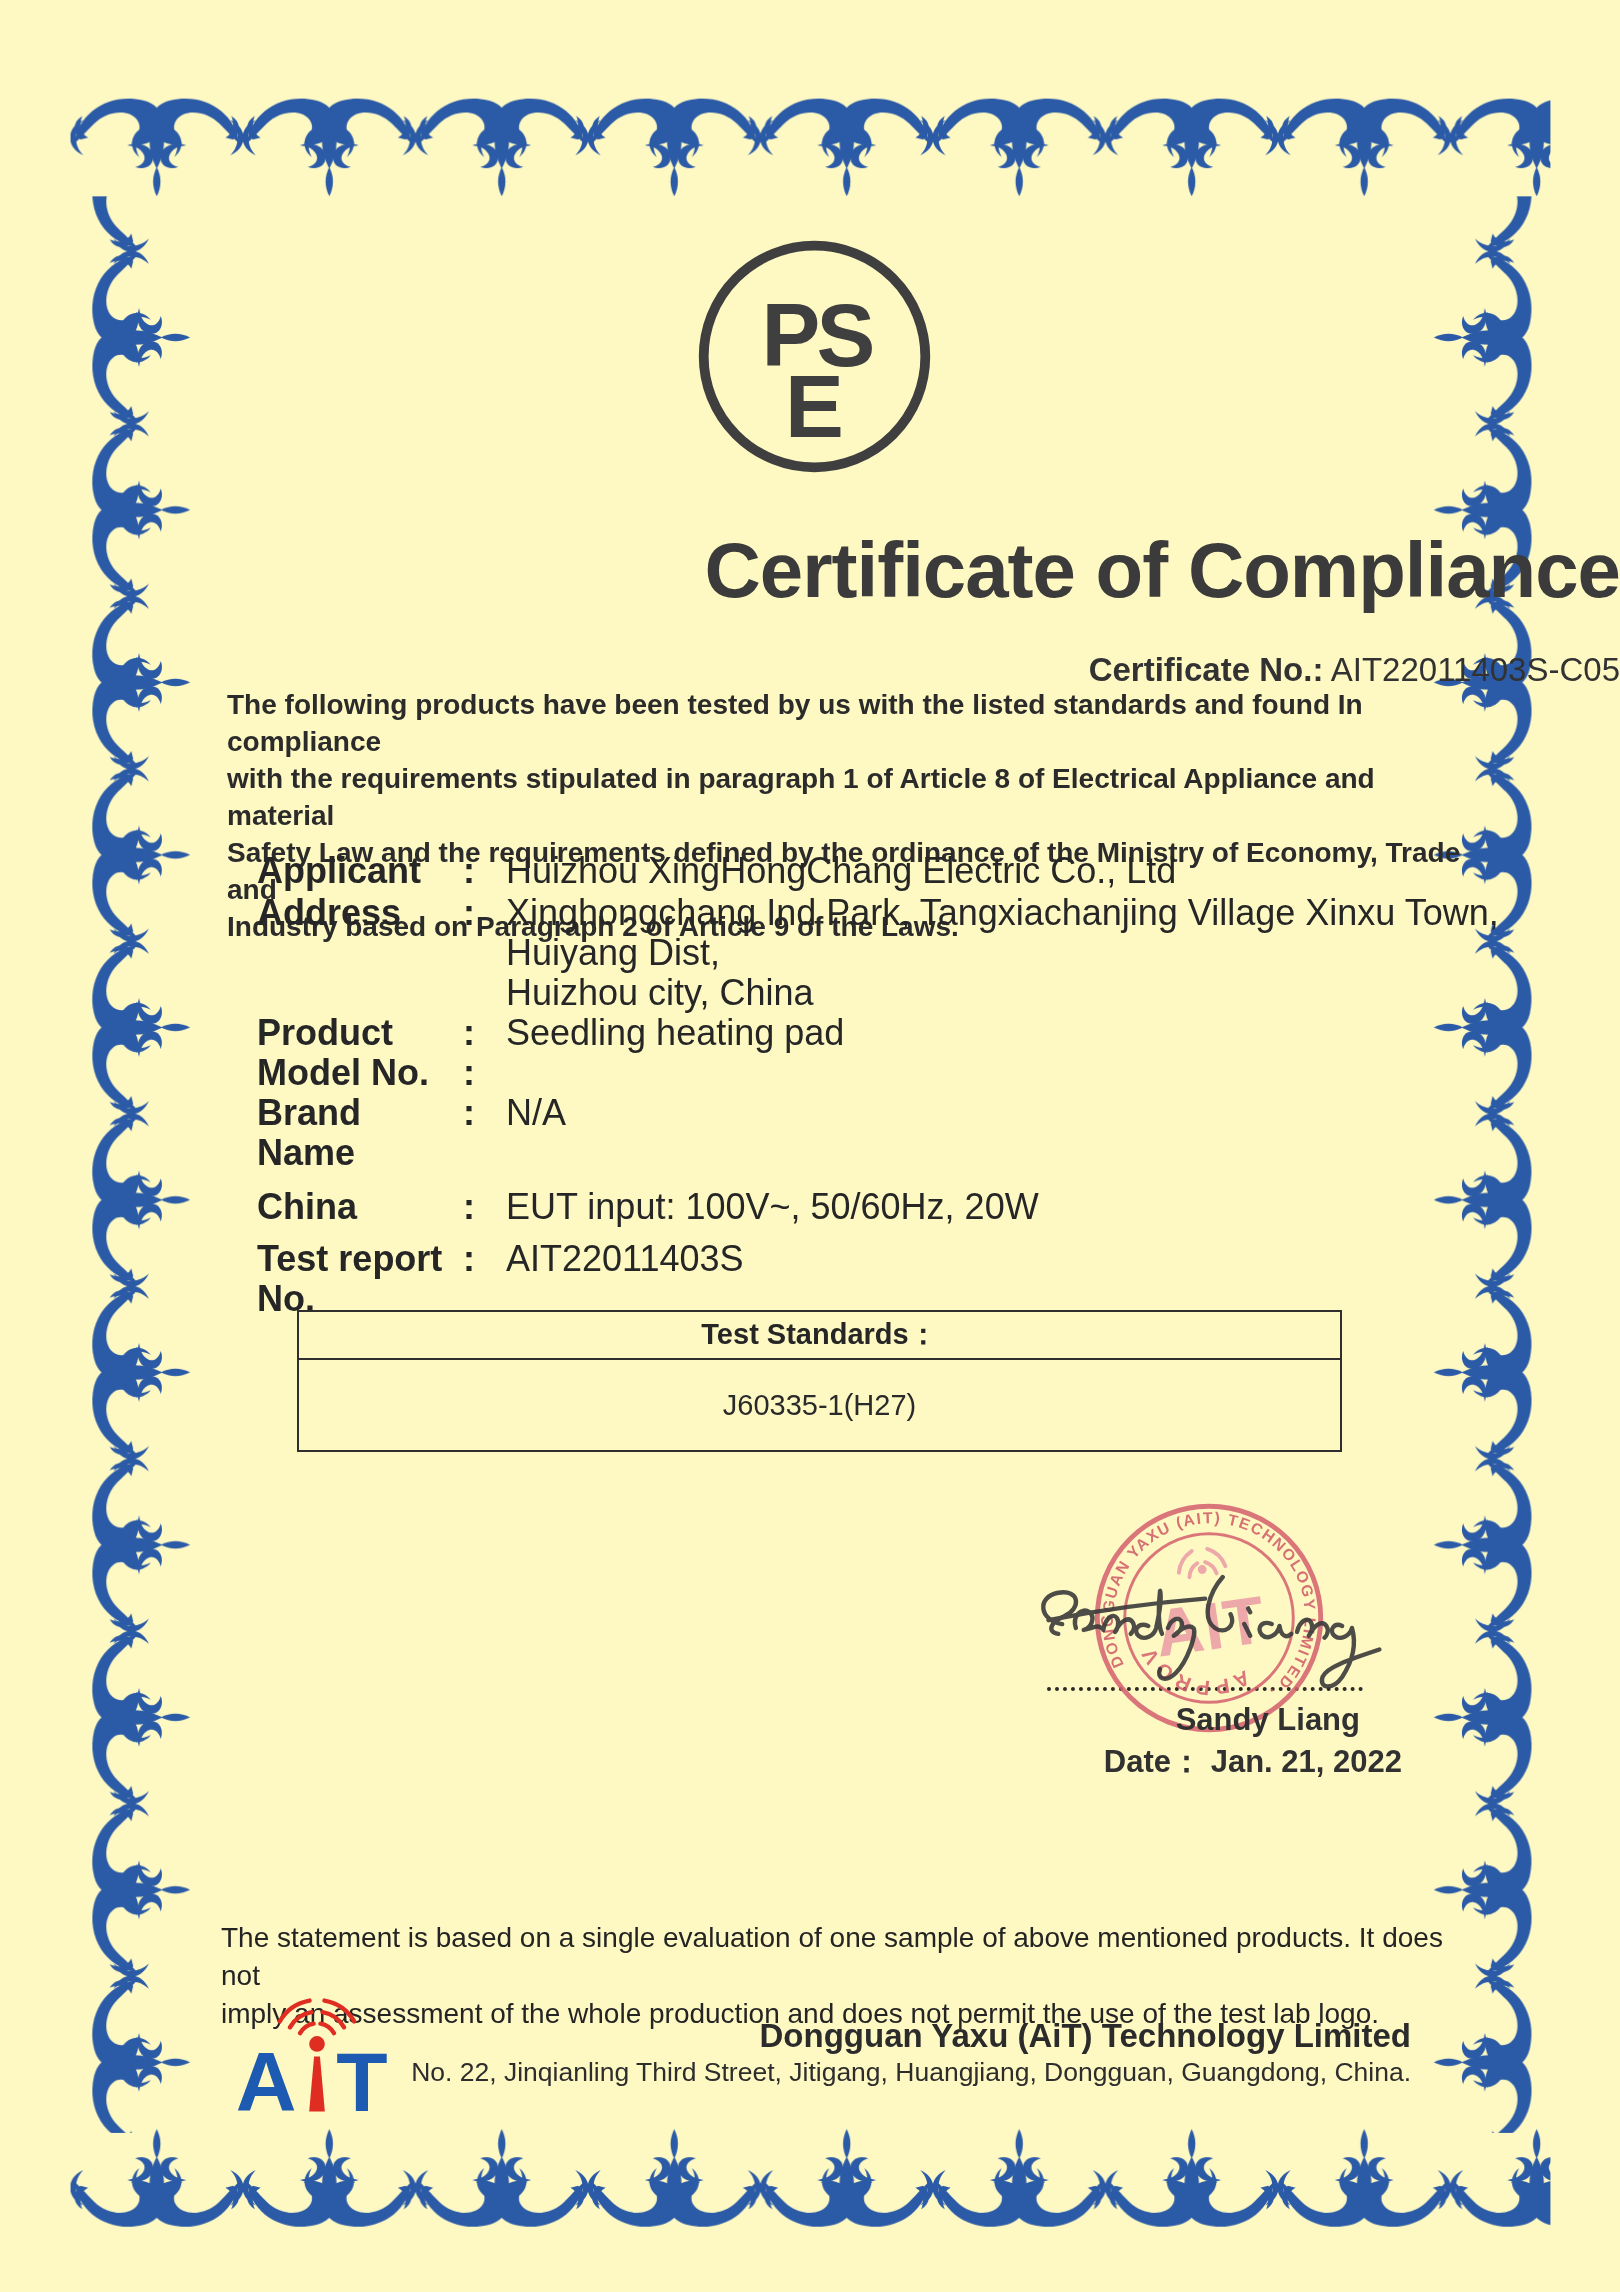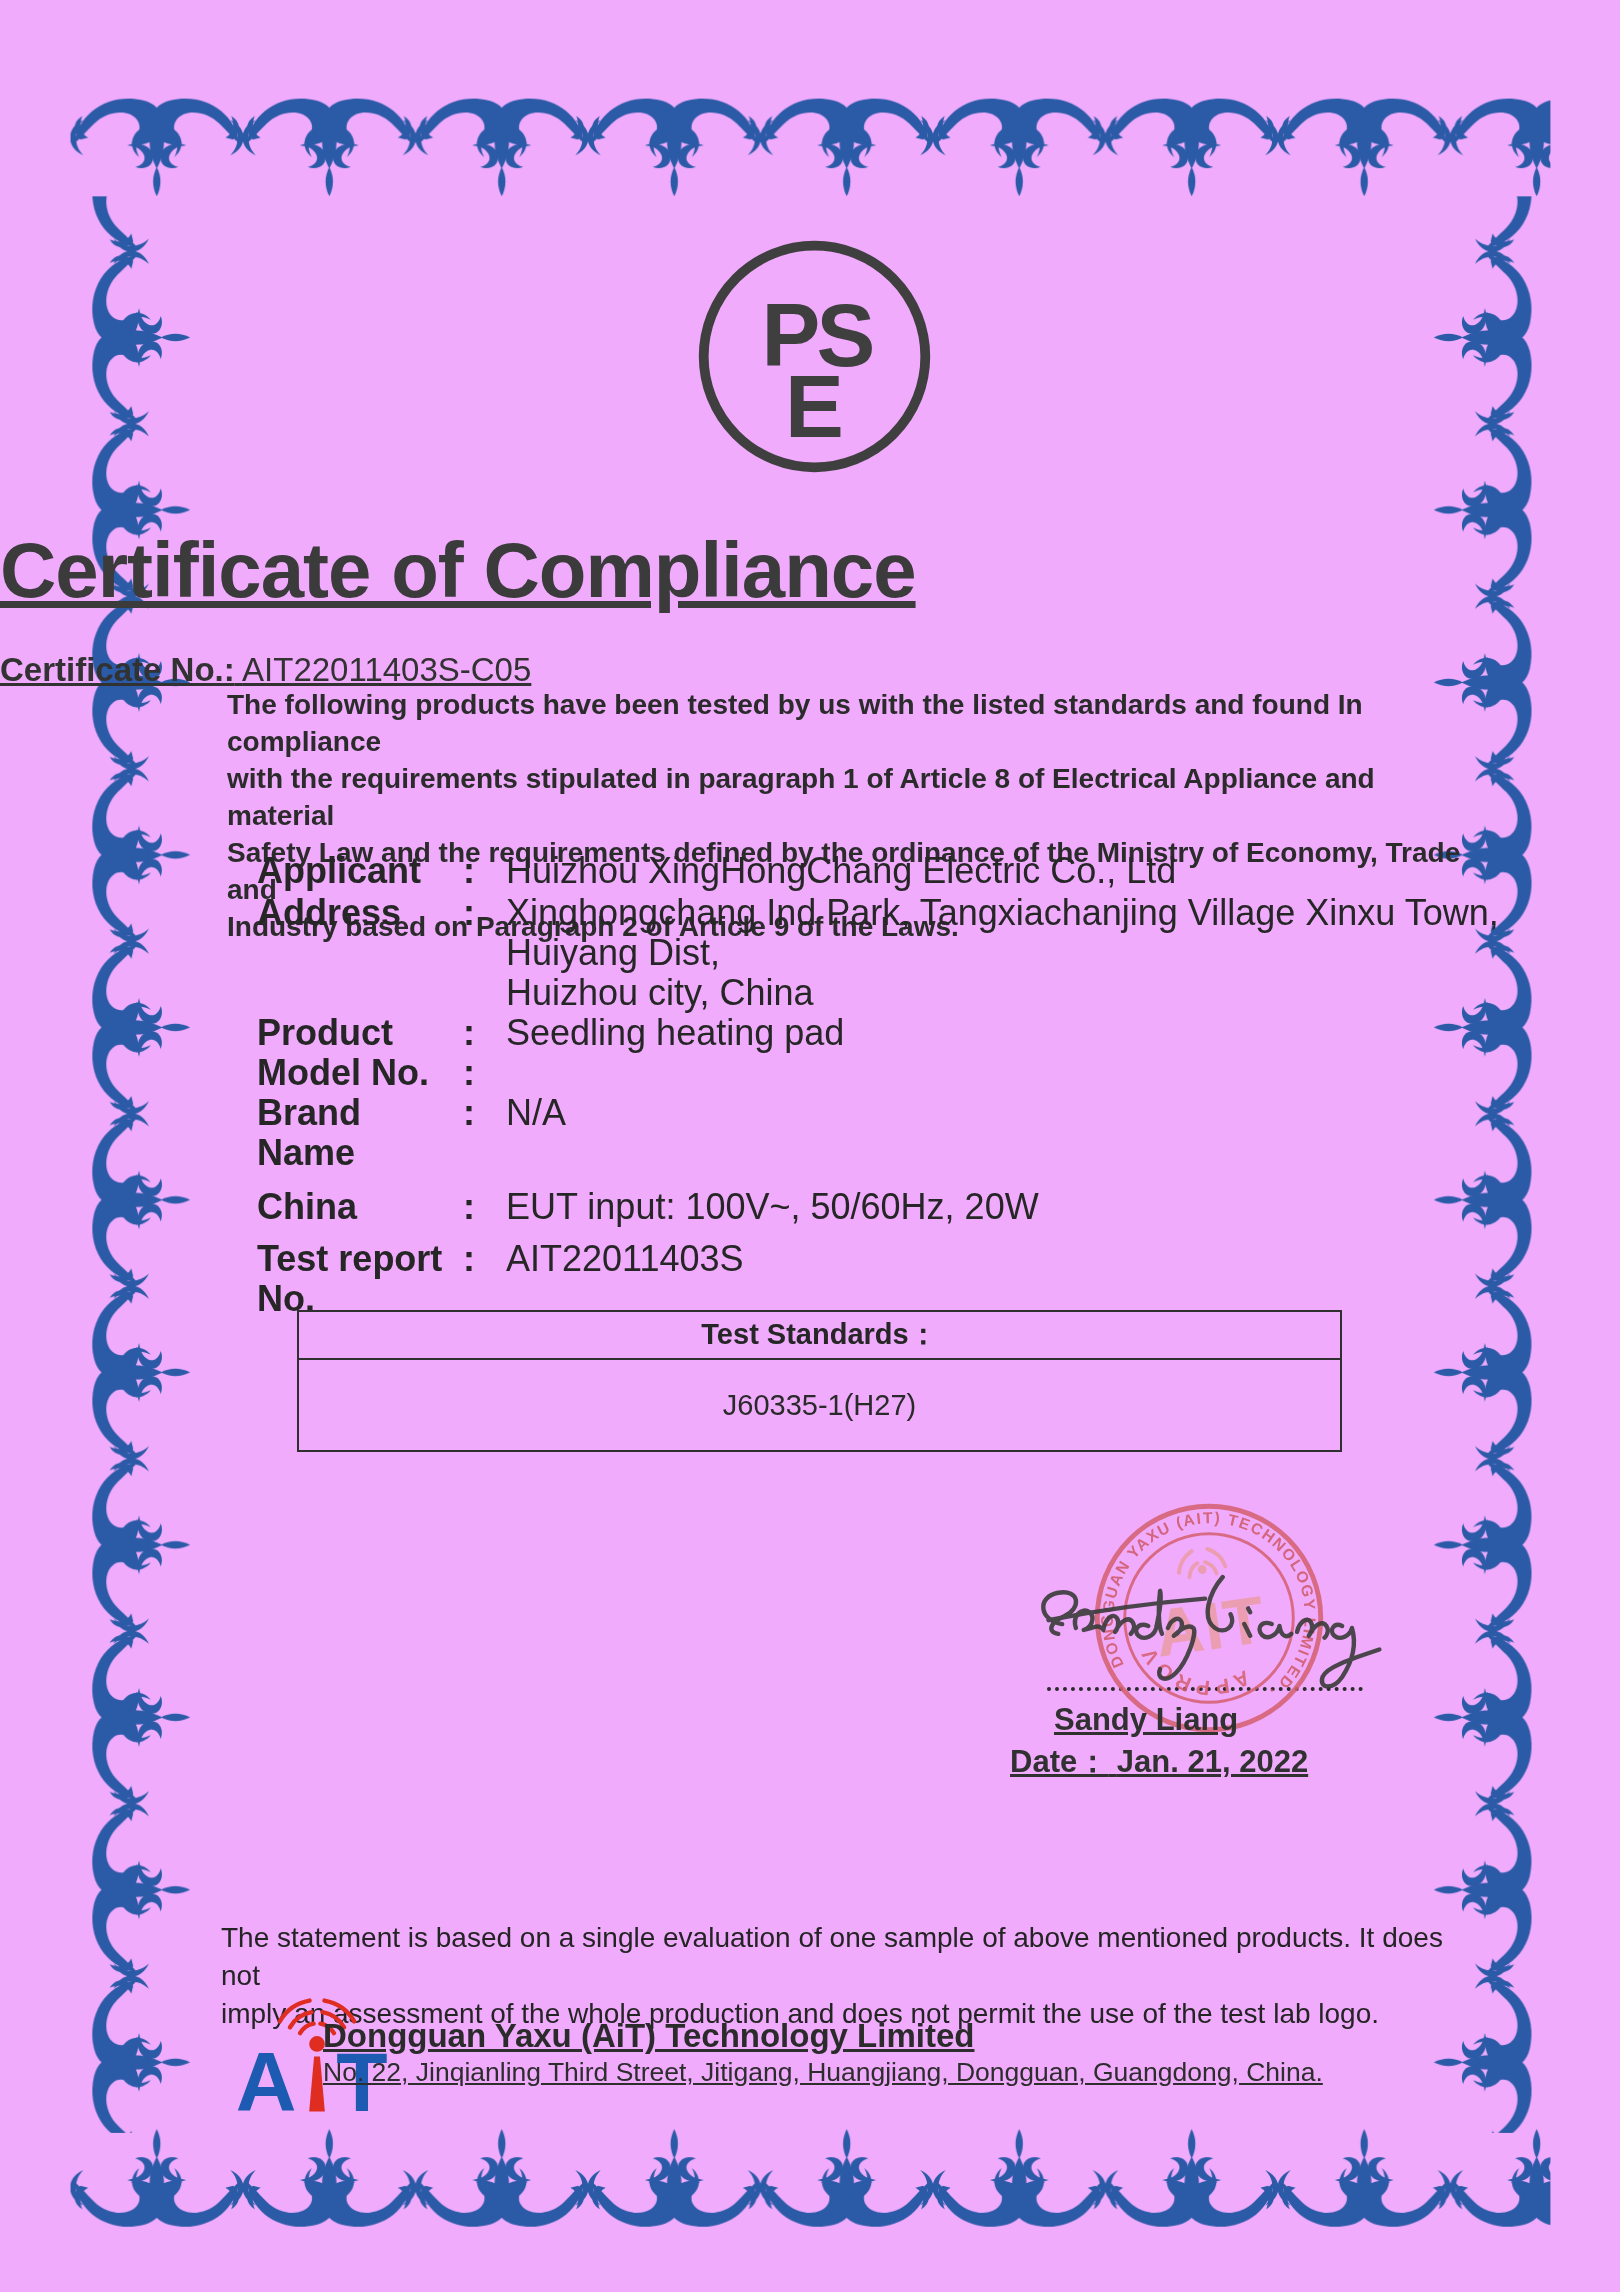--- a/index.html
+++ b/index.html
@@ -1,22 +1,22 @@
 <!DOCTYPE html>
 <html><head>
 <meta charset="utf-8">
 <style>
   html,body{margin:0;padding:0;background:#9a9a9a;}
   .page{
     position:relative;width:1620px;height:2293px;margin:0 auto;
-    background:#f0abfc;overflow:hidden;
+    background:#fef9c3;overflow:hidden;
     font-family:"Liberation Sans",sans-serif;color:#2e2e2e;
   }
   .abs{position:absolute;}
-  .center{text-align:left;text-decoration:underline;}
+  .center{text-align:right;}
   .title{
     left:0;top:525px;width:100%;
     font-size:78px;font-weight:bold;color:#3b3b3b;letter-spacing:-1px;
   }
   .certline{left:0;top:651px;width:100%;font-size:33px;color:#323232;}
   .certline .lbl{font-weight:bold;}
   .intro{
     left:227px;top:686px;width:1255px;
     font-size:28px;font-weight:bold;line-height:37px;color:#2b2b2b;
     white-space:pre-line;

